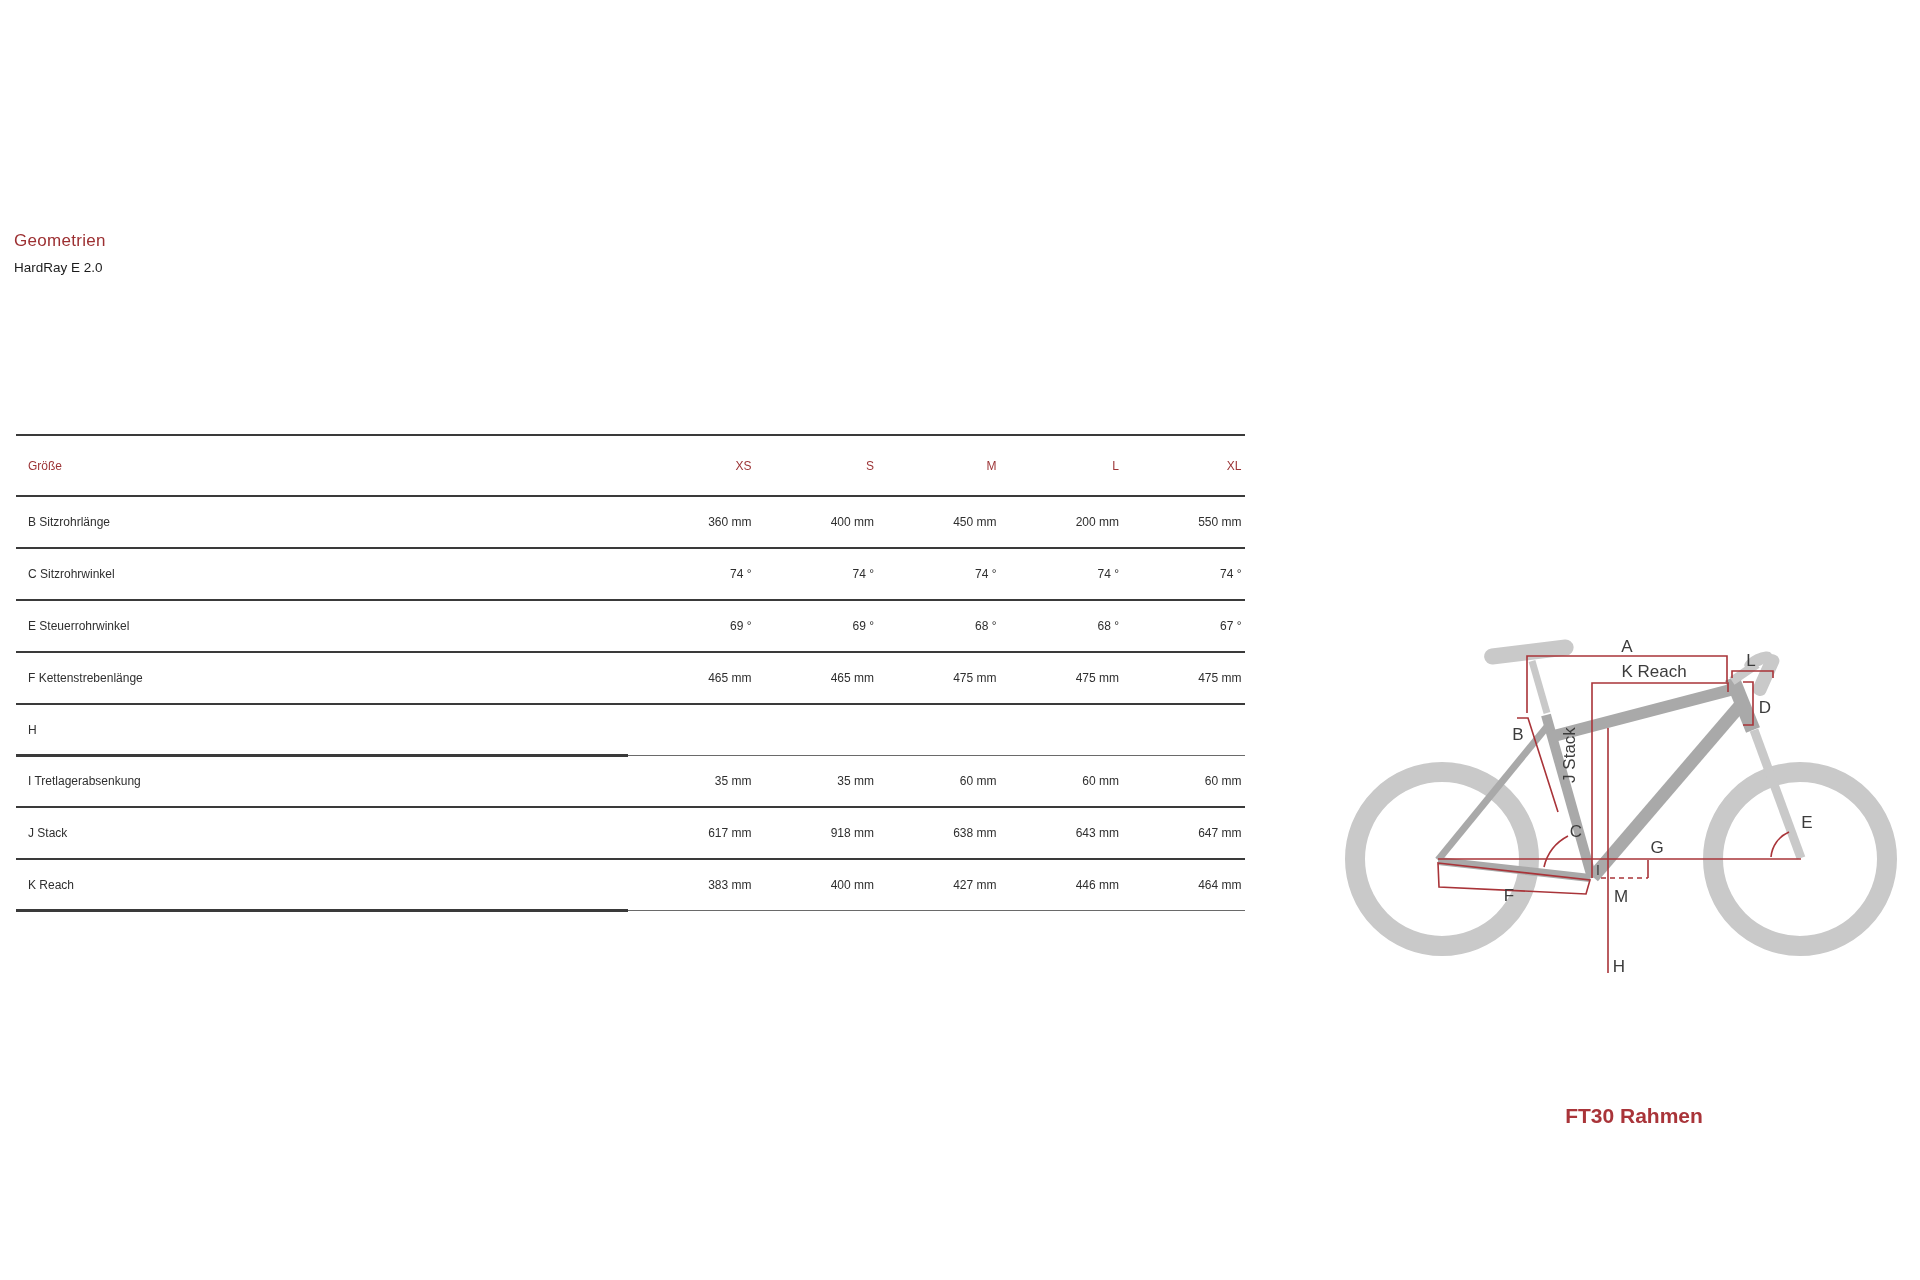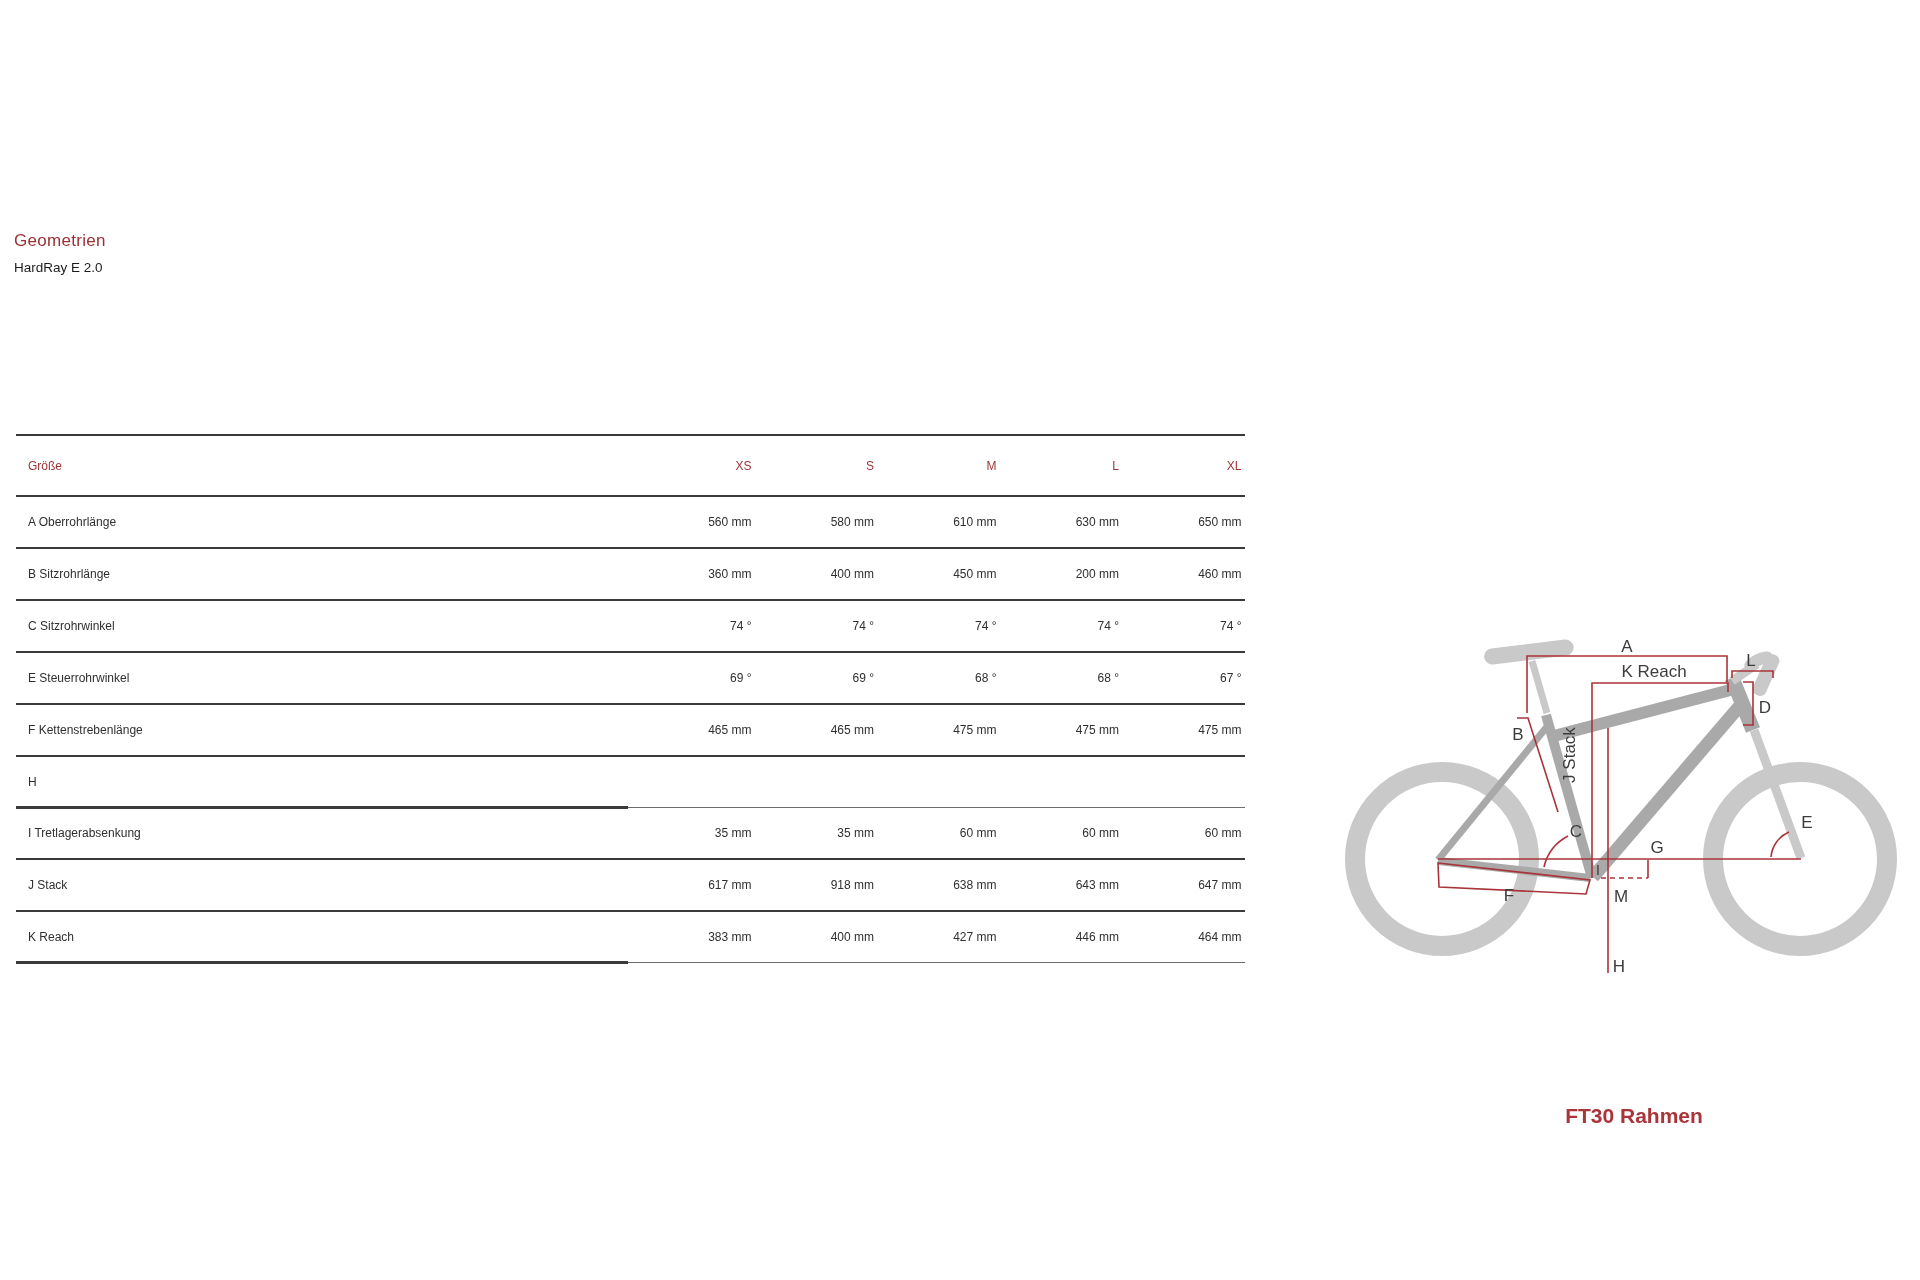--- a/index.html
+++ b/index.html
@@ -36,34 +36,26 @@
   <div class="t-row header">
     <div class="c-label">Größe</div>
     <div class="c-val">XS</div>
     <div class="c-val">S</div>
     <div class="c-val">M</div>
     <div class="c-val">L</div>
     <div class="c-val">XL</div>
   </div>
 
   <div class="t-row">
-    <div class="c-label">A Oberrohrlänge</div>
-    <div class="c-val">560 mm</div>
-    <div class="c-val">580 mm</div>
-    <div class="c-val">610 mm</div>
-    <div class="c-val">630 mm</div>
-    <div class="c-val">650 mm</div>
-  </div>
-  <div class="t-row">
     <div class="c-label">B Sitzrohrlänge</div>
     <div class="c-val">360 mm</div>
     <div class="c-val">400 mm</div>
     <div class="c-val">450 mm</div>
     <div class="c-val">200 mm</div>
-    <div class="c-val">460 mm</div>
+    <div class="c-val">550 mm</div>
   </div>
   <div class="t-row">
     <div class="c-label">C Sitzrohrwinkel</div>
     <div class="c-val">74 °</div>
     <div class="c-val">74 °</div>
     <div class="c-val">74 °</div>
     <div class="c-val">74 °</div>
     <div class="c-val">74 °</div>
   </div>
   <div class="t-row">

